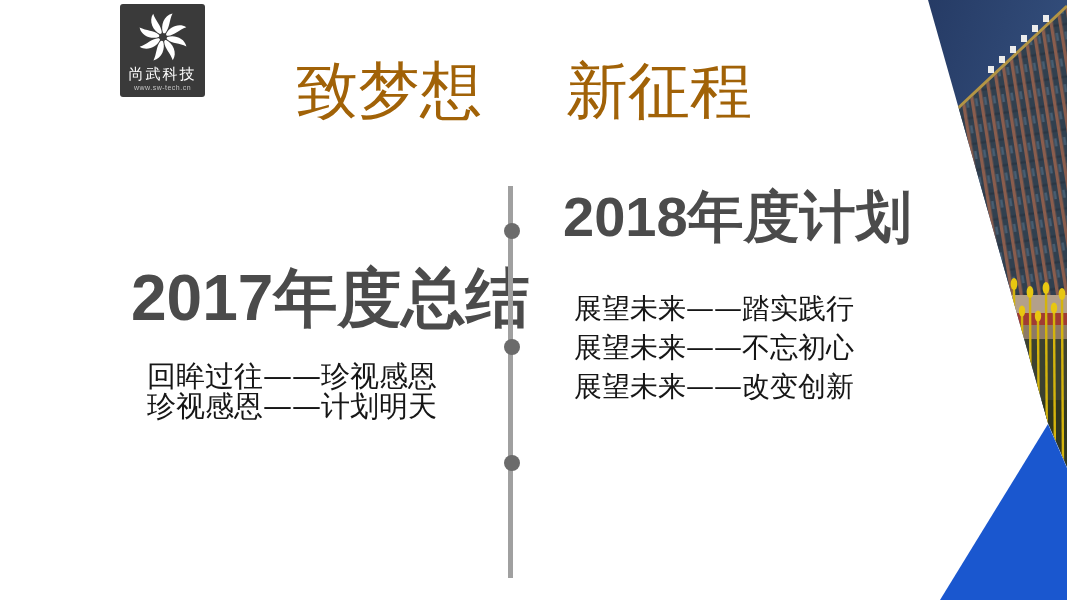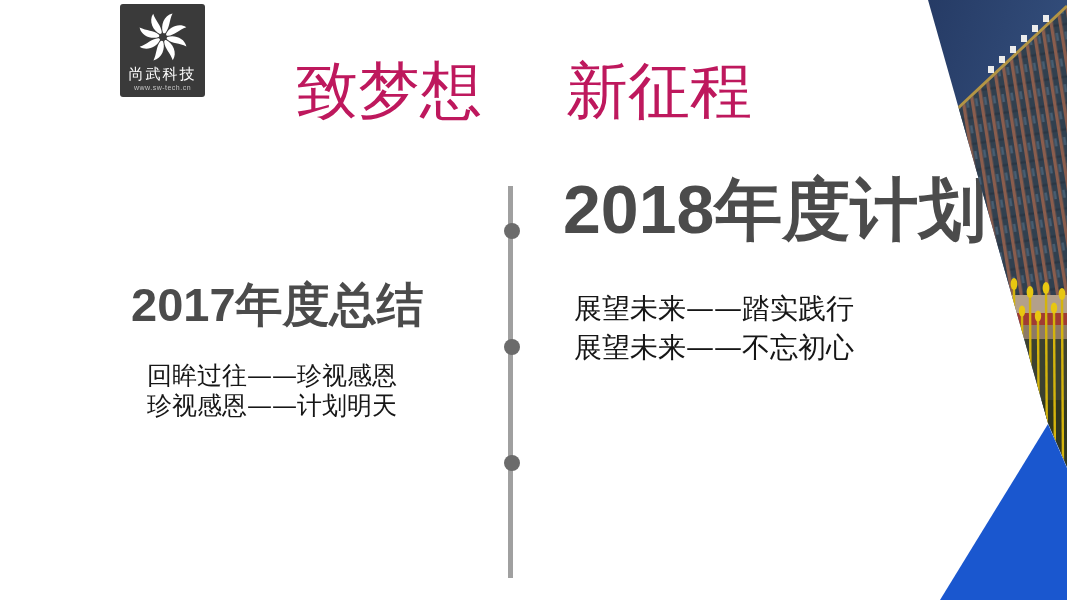--- a/index.html
+++ b/index.html
@@ -19,36 +19,36 @@
     font-family:"Liberation Sans",sans-serif;white-space:nowrap;
   }
   .logo-url{
     color:#c4c4c4;font-size:7px;letter-spacing:.5px;line-height:9px;margin-top:2px;
     white-space:nowrap;
   }
   
   .title{
     position:absolute;left:296px;top:56px;white-space:nowrap;
     font-family:"DejaVu Serif","Liberation Serif",serif;
-    font-size:62px;line-height:70px;color:#be185d;
+    font-size:62px;line-height:70px;color:#a16207;
   }
   .title .p1{margin-right:84px;}
   
   .heading{
     position:absolute;color:#4b4b4b;font-weight:600;white-space:nowrap;
     font-family:"Liberation Sans","DejaVu Sans",sans-serif;
   }
-  .h2017{left:131px;top:270px;font-size:47px;line-height:56px;margin-top:7px;}
-  .h2018{left:563px;top:180px;font-size:68px;line-height:58px;}
+  .h2017{left:131px;top:270px;font-size:64px;line-height:56px;}
+  .h2018{left:563px;top:188px;font-size:56px;line-height:58px;}
   
   .bullets{
     position:absolute;color:#161616;white-space:nowrap;
     font-family:"DejaVu Serif","Liberation Serif",serif;
   }
-  .b2017{left:147px;top:361px;font-size:25px;line-height:30px;}
+  .b2017{left:147px;top:361px;font-size:29px;line-height:30px;}
   .b2018{left:574px;top:289px;font-size:28px;line-height:39px;}
   
   .tl-line{
     position:absolute;left:508px;top:186px;width:5px;height:392px;background:#a0a0a0;
   }
   .tl-dot{
     position:absolute;left:504px;width:16px;height:16px;border-radius:50%;background:#6b6b6b;
   }
   .tl-dot.d1{top:223px;} .tl-dot.d2{top:339px;} .tl-dot.d3{top:455px;}
   
@@ -85,20 +85,21 @@
   <div class="heading h2017">2017年度总结</div>
   <div class="bullets b2017">
     <div>回眸过往——珍视感恩</div>
     <div>珍视感恩——计划明天</div>
   </div>
 
   <div class="heading h2018">2018年度计划</div>
   <div class="bullets b2018">
     <div>展望未来——踏实践行</div>
     <div>展望未来——不忘初心</div>
+    <div>展望未来——改变创新</div>
   </div>
 
   <div class="tl-line"></div>
   <div class="tl-dot d1"></div>
   <div class="tl-dot d2"></div>
   <div class="tl-dot d3"></div>
 
   <svg class="decor" width="167" height="600" viewBox="0 0 167 600">
     <defs>
       <linearGradient id="sky" x1="0" y1="0" x2="1" y2="1">

